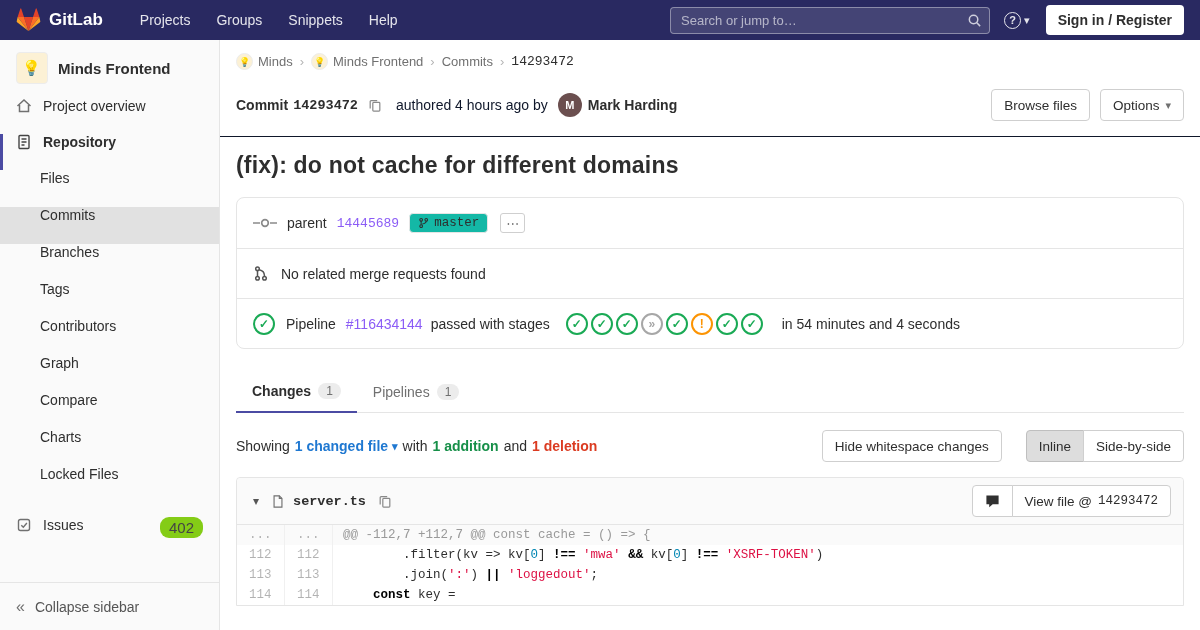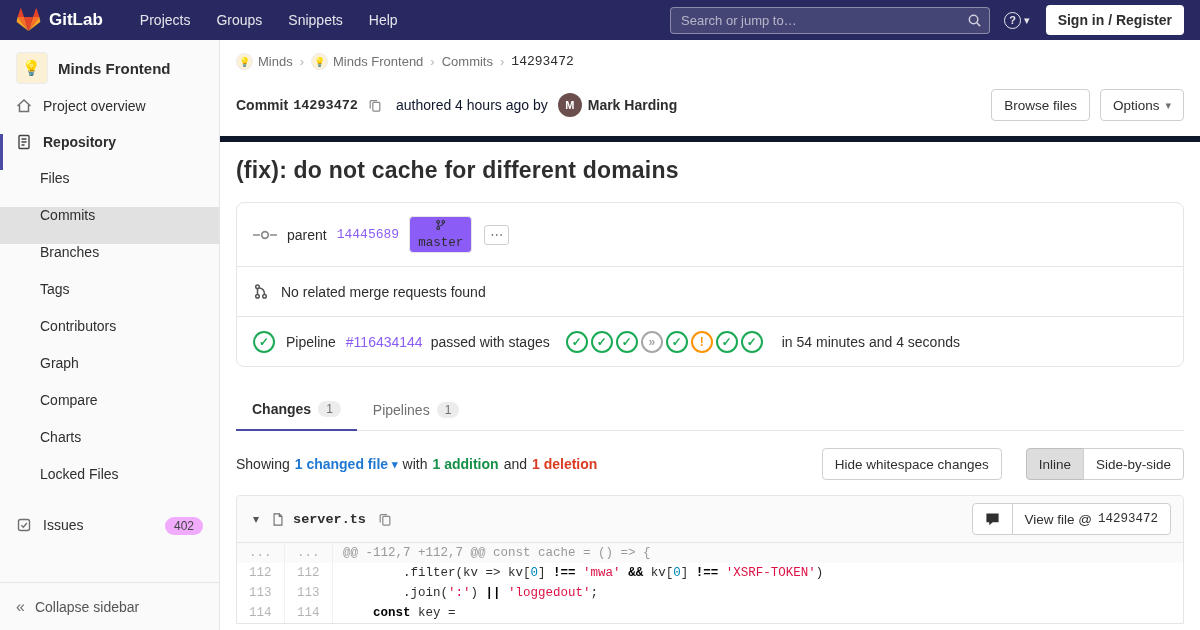--- a/index.html
+++ b/index.html
@@ -38,38 +38,38 @@
   .project-title { font-size:15px; font-weight:bold; }
   .side-item { display:flex; align-items:flex-start; gap:11px; height:36px; padding:0 16px;
     color:#2e2e2e; position:relative; cursor:pointer; }
   .side-item .sicon { width:16px; display:inline-flex; justify-content:center; }
   .side-item.section-active { font-weight:bold; }
   .side-item.section-active::before { content:""; position:absolute; left:0; top:0; bottom:0;
     width:3px; background:#4b4ba3; }
   .sub-item { padding-left:40px; height:37px; color:#2e2e2e; }
   .sub-item.current { background:#e1e1e1; }
   .issues-row { margin-top:14px; }
-  .count-pill { margin-left:auto; background:#f0abfc; color:#444; border-radius:9px;
-    padding:2px 9px; font-size:12px; }
+  .count-pill { margin-left:auto; background:#84cc16; color:#444; border-radius:9px;
+    padding:2px 9px; font-size:15px; }
   .collapse-row { position:absolute; bottom:0; left:0; right:0; height:48px; display:flex;
     align-items:center; gap:10px; padding:0 16px; border-top:1px solid #e5e5e5;
     color:#555; cursor:pointer; }
   .collapse-glyph { font-size:16px; color:#707070; }
 
   
   .main { margin-left:220px; padding-top:40px; }
   .breadcrumbs { display:flex; align-items:center; gap:7px; padding:13px 16px; font-size:13px; color:#707070; }
   .crumb { display:flex; align-items:center; gap:5px; color:#707070; }
   .crumb-avatar { width:17px; height:17px; border-radius:50%; background:#fcf1d5;
     border:1px solid #ececec; display:inline-flex; align-items:center; justify-content:center; font-size:9px; }
   .crumb-sep { color:#b5b5b5; font-size:13px; }
   .crumb-last { color:#2e2e2e; }
 
   .content { padding:0 16px; }
-  .commit-header { display:flex; align-items:center; padding:6px 16px 15px; border-bottom:6px solid #0f172a; }
+  .commit-header { display:flex; align-items:center; padding:6px 16px 15px; border-bottom:1px solid #0f172a; }
   .commit-label { font-weight:bold; }
   .mono { font-family:"Liberation Mono","DejaVu Sans Mono",monospace; }
   .commit-sha { font-weight:bold; margin-left:5px; font-size:13.5px; }
   .icon-btn { background:none; border:none; cursor:pointer; display:inline-flex; align-items:center;
     margin-left:8px; padding:2px; }
   .authored { color:#0f172a; margin-left:12px; }
   .author-avatar { width:24px; height:24px; border-radius:50%; background:#6b4f4f; color:#fff;
     font-size:11px; font-weight:bold; display:inline-flex; align-items:center; justify-content:center;
     margin:0 6px 0 10px; }
   .author-name { font-weight:bold; }
@@ -79,23 +79,23 @@
     color:#2e2e2e; cursor:pointer; font-family:"Liberation Sans",sans-serif; white-space:nowrap; }
   .btn .caret { color:#707070; }
 
   .commit-title { font-size:23px; font-weight:bold; margin:15px 0 18px; letter-spacing:.2px; }
 
   .info-box { border:1px solid #e5e5e5; border-radius:8px; }
   .info-row { display:flex; align-items:center; gap:8px; padding:13px 16px; min-height:50px; }
   .info-row + .info-row { border-top:1px solid #e5e5e5; }
   .link { color:#8b5cf6; }
   .parent-sha { font-size:13px; margin:0 2px; }
-  .ref-pill { display:inline-flex; align-items:center; gap:5px; background:#8b5cf6;
+  .ref-pill { display:inline-flex; align-items:center; gap:5px; background:#14b8a6;
     border:1px solid #e5e5e5; border-radius:4px; padding:2px 8px;
-    font-family:"Liberation Mono","DejaVu Sans Mono",monospace; font-size:12.5px;flex-direction:column; }
+    font-family:"Liberation Mono","DejaVu Sans Mono",monospace; font-size:12.5px; }
   .ellipsis-btn { border:1px solid #cfcfcf; background:#fff; border-radius:3px; height:20px;
     padding:0 5px; font-size:13px; line-height:1; cursor:pointer; color:#555; margin-left:4px; }
 
   .stage { width:22px; height:22px; border-radius:50%; border:2px solid; background:#fff;
     display:inline-flex; align-items:center; justify-content:center; font-size:12px;
     font-weight:bold; margin-right:3px; cursor:pointer; flex:none; }
   .pipeline-text { margin-right:2px; }
   .mini-graph { display:inline-flex; align-items:center; margin:0 8px 0 6px; }
 
   .tabs { display:flex; border-bottom:1px solid #e5e5e5; margin-top:22px; }

